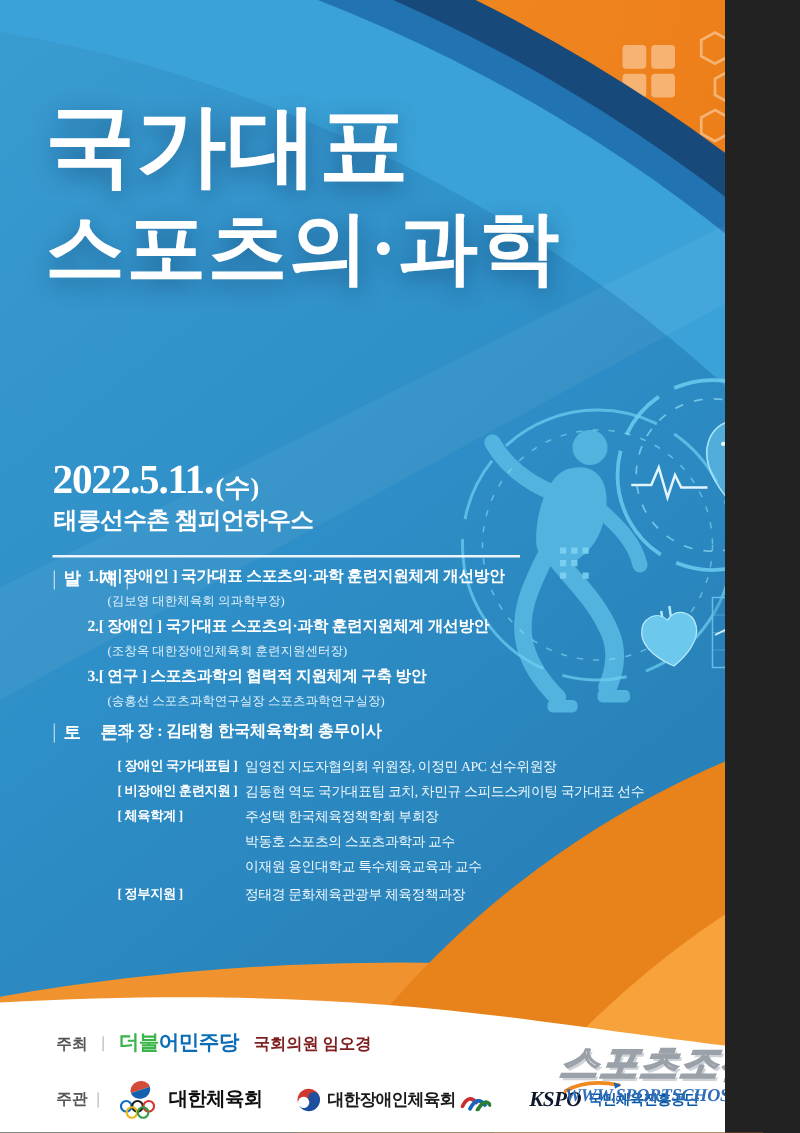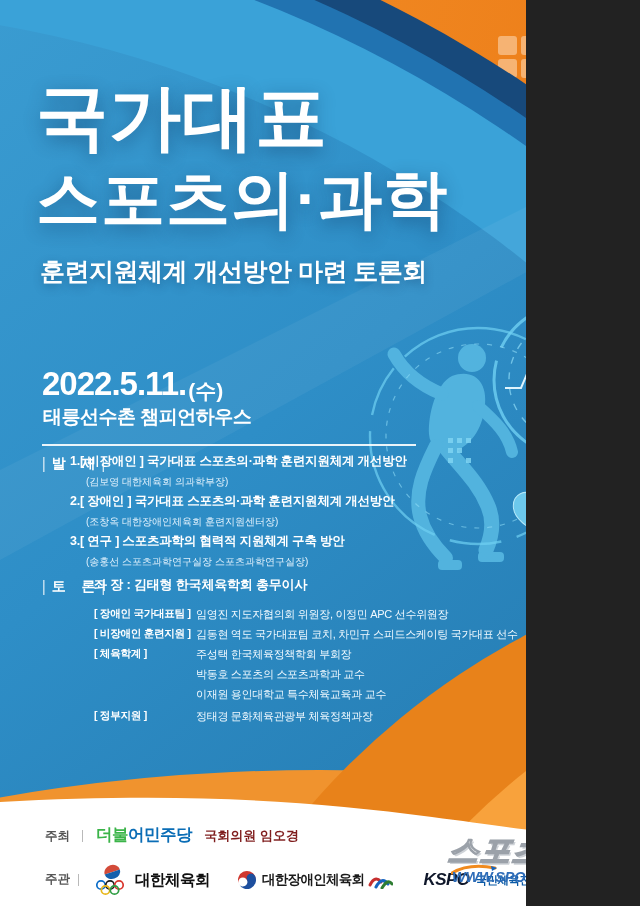--- a/index.html
+++ b/index.html
@@ -1,17 +1,17 @@
 <!DOCTYPE html>
 <html><head>
 <meta charset="utf-8">
 <style>
   html,body{margin:0;padding:0;background:#222;}
-  #poster{position:relative;width:526px;height:906px;overflow:hidden;
-          font-family:Liberation Sans, sans-serif;background:#ef8120;}
+  #poster{position:relative;width:580px;height:906px;overflow:hidden;
+          font-family:Liberation Serif, serif;background:#ef8120;}
   #bg{position:absolute;left:0;top:0;width:640px;height:906px;display:block;}
   .t{position:absolute;white-space:nowrap;color:#fff;line-height:1.1;}
   .ttl{font-weight:900;letter-spacing:1px;text-shadow:0 5px 18px rgba(8,40,80,.45);}
   .sub{font-weight:900;text-shadow:0 3px 10px rgba(8,40,80,.35);}
   .bold{font-weight:bold;}
   .bar{display:inline-block;font-weight:400;opacity:.85;transform:scaleY(1.2);}
   .seclabel{font-size:14px;font-weight:bold;letter-spacing:6px;}
   .itemtitle{font-size:12.5px;font-weight:bold;letter-spacing:-0.2px;}
   .speaker{font-size:10px;color:#eaf6ff;opacity:.95;}
   .dlabel{font-size:10.6px;font-weight:bold;letter-spacing:-0.3px;}
@@ -154,21 +154,20 @@
 
     <ellipse cx="320" cy="1190" rx="900" ry="420" fill="#f0932e"></ellipse>
     <circle cx="870" cy="1290" r="740" fill="#e8821a"></circle>
     <circle cx="985" cy="1345" r="735" fill="#f8a23c"></circle>
 
     <path d="M0,802 C170,793 300,799 432,817 C523,829 585,838 640,843 L640,906 L0,906 Z" fill="#ffffff"></path>
   </svg>
 
   <div class="t ttl" style="left:36px;top:78px;font-size:72px;">국가대표</div>
   <div class="t ttl" style="left:36px;top:164px;font-size:64px;">스포츠의·과학</div>
-  <div class="t sub" style="left:40px;top:258px;font-size:25px;letter-spacing:-0.5px;">훈련지원체계 개선방안 마련 토론회</div>
 
   <div class="t" style="left:42px;top:366px;display:flex;align-items:flex-end;gap:2px;">
     <span style="font-size:33px;font-weight:900;letter-spacing:-1px;">2022.5.11.</span>
     <span style="font-size:21px;font-weight:bold;">(수)</span>
   </div>
   <div class="t bold" style="left:43px;top:407px;font-size:19px;letter-spacing:-0.5px;">태릉선수촌 챔피언하우스</div>
 
   <div style="position:absolute;left:42px;top:444px;width:374px;height:1.5px;background:rgba(255,255,255,0.9);"></div>
 
   <div class="t seclabel" style="left:42px;top:456px;">

